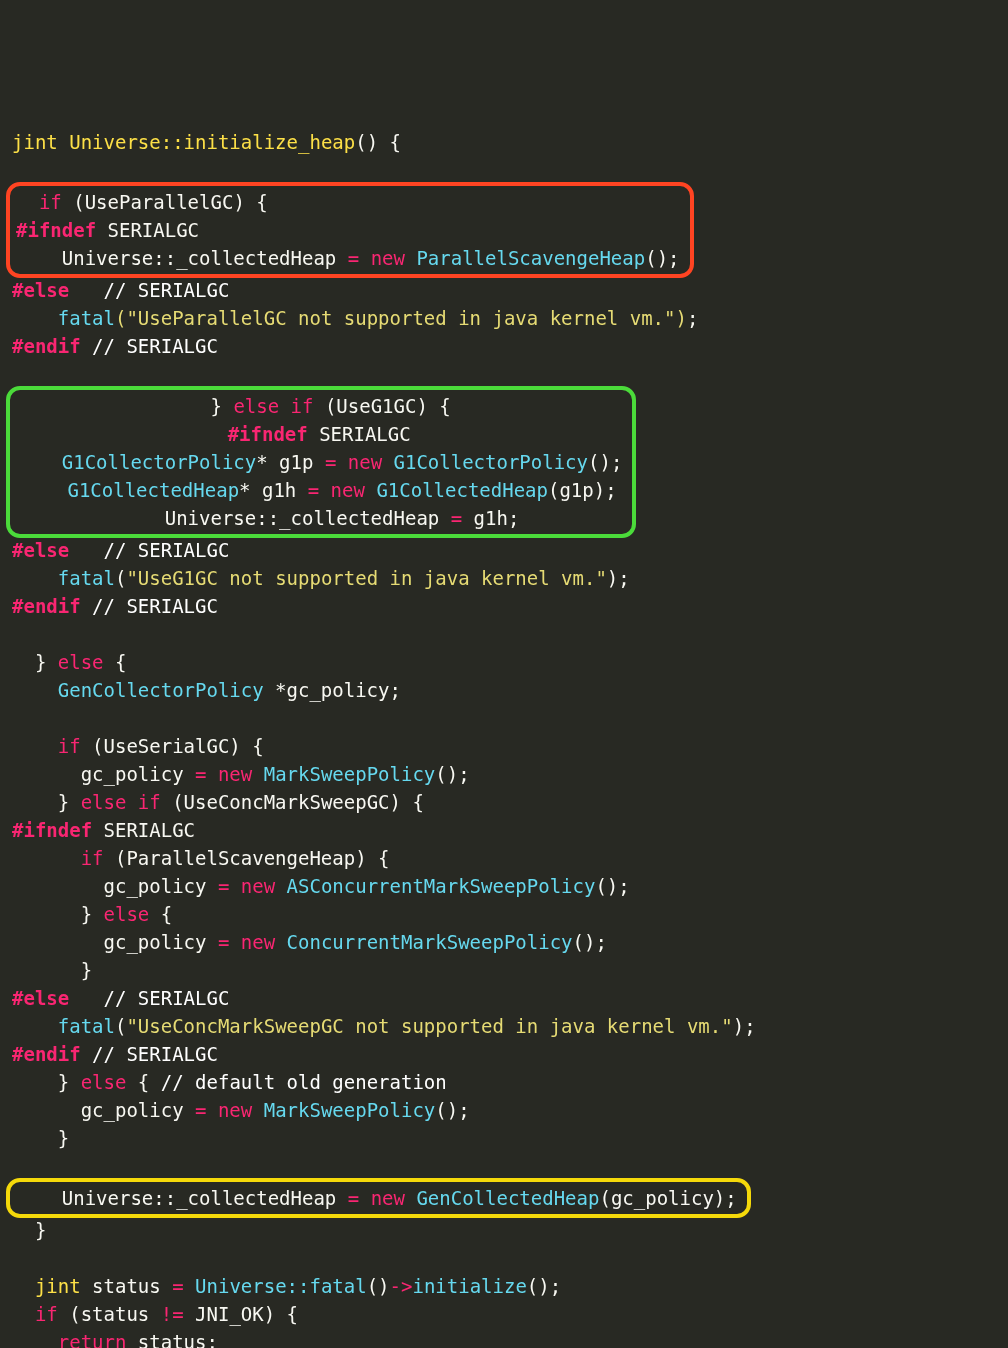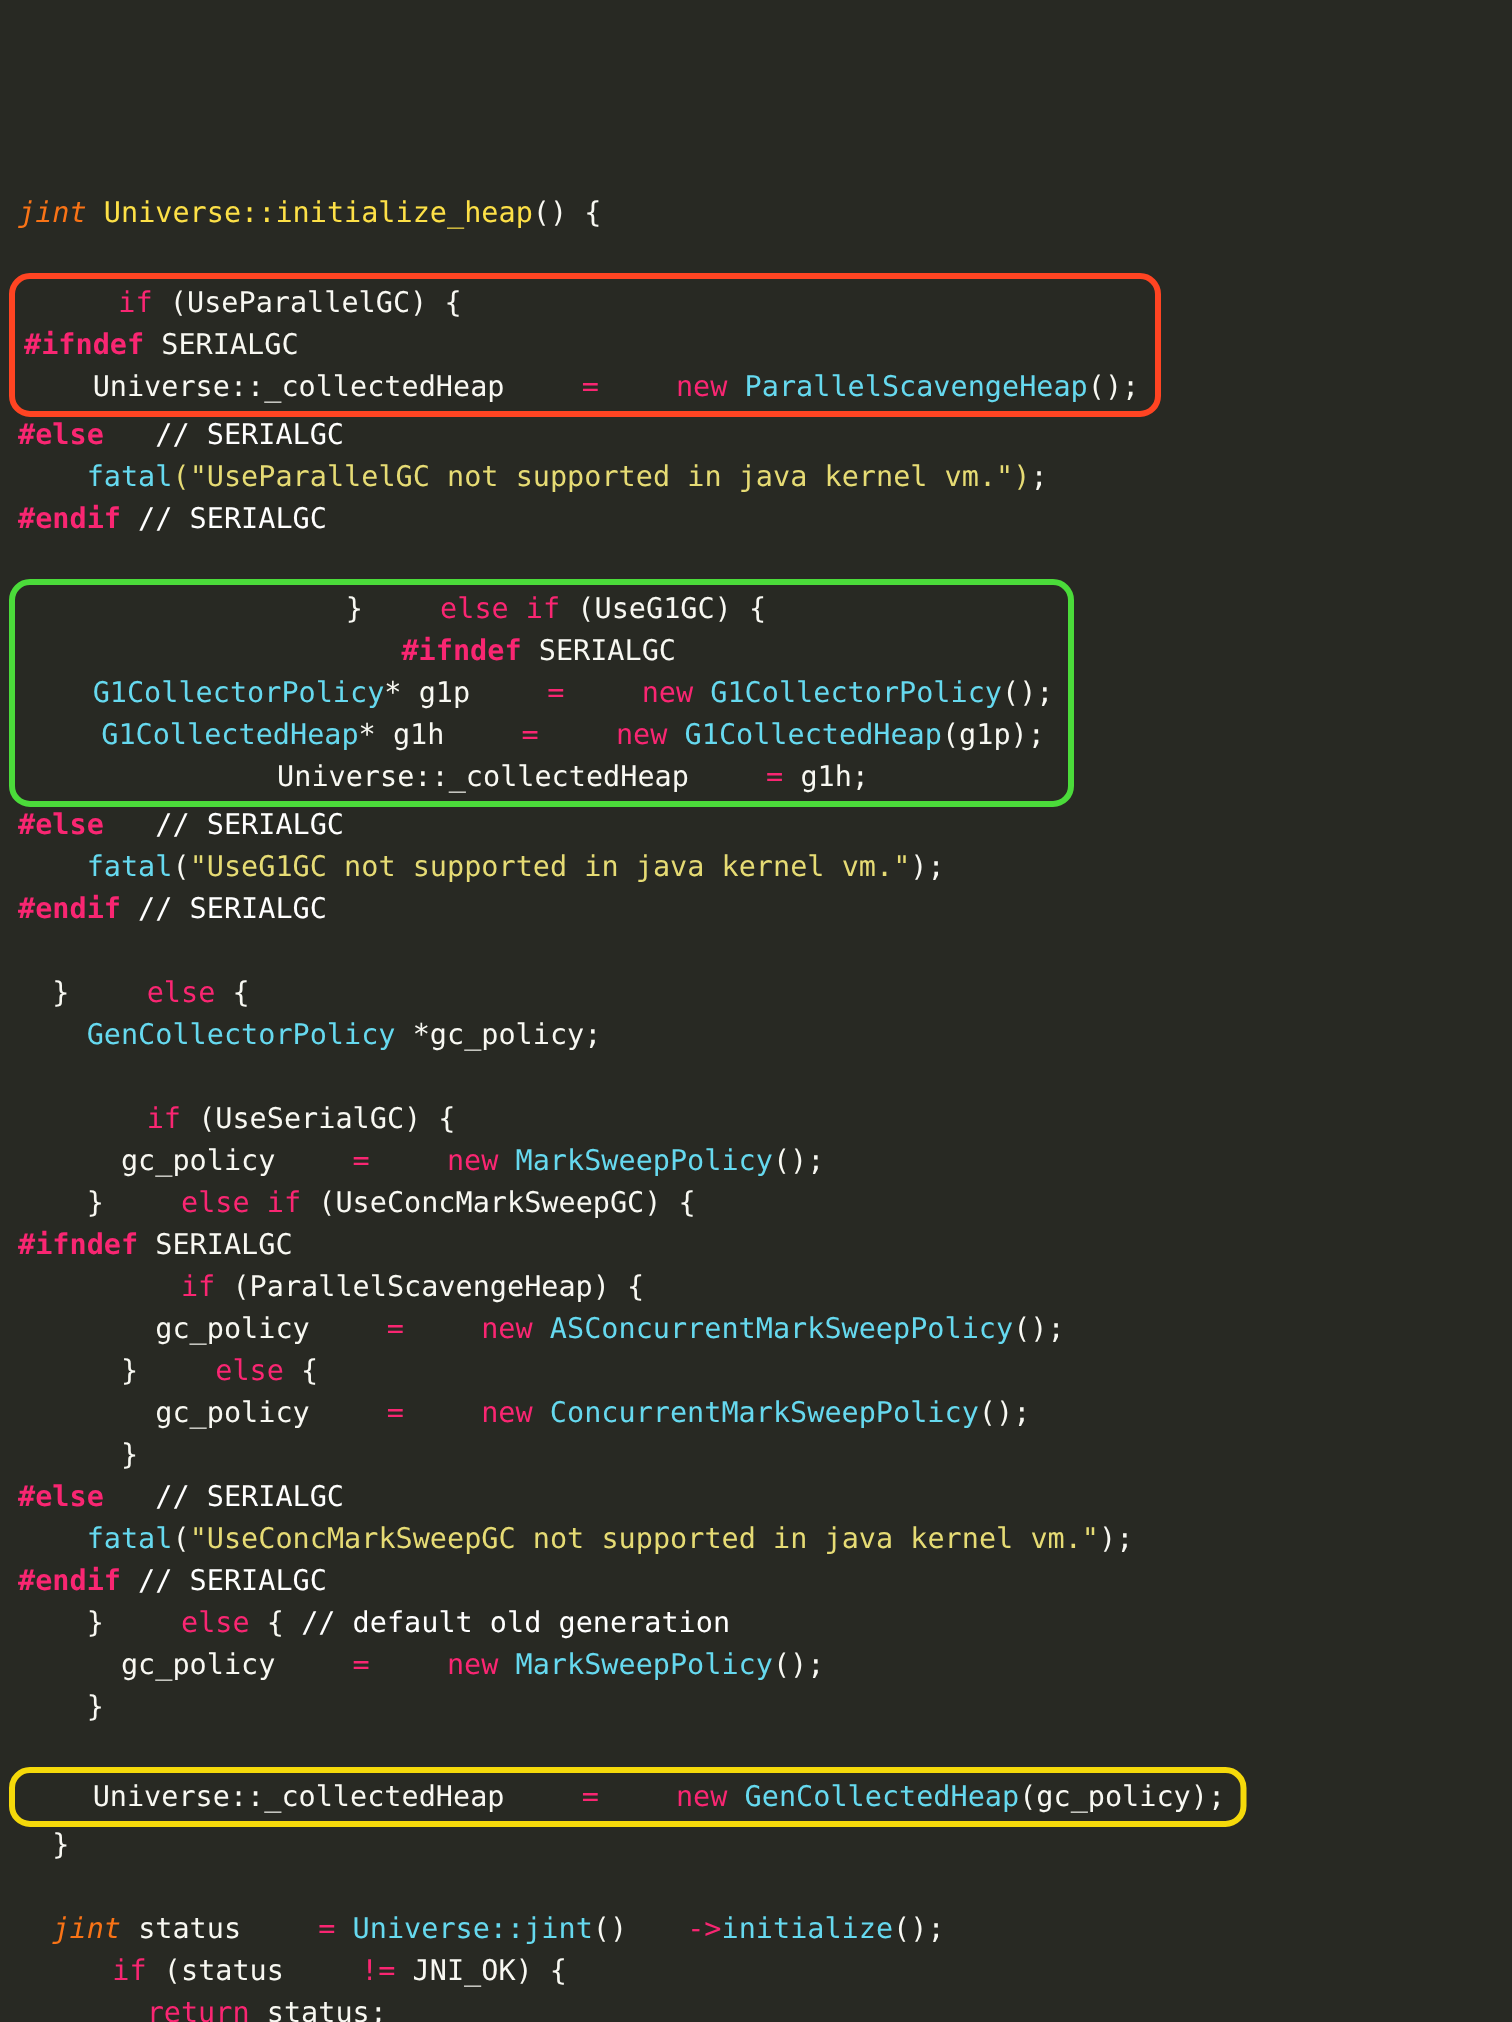--- a/index.html
+++ b/index.html
@@ -7,22 +7,22 @@
     padding: 16px 12px;
     background: #282923;
     font-family: "Monaco","Menlo","Consolas",monospace;
     font-size: 19px;
     line-height: 28px;
     color: #f8f8f2;
     white-space: pre;
     width: 1008px;
     box-sizing: border-box;
   }
-  .kw   { color: #f92672; margin-left: 40px; }                
-  .type { color: #f97316; font-style: italic; } 
+  .kw   { color: #f92672; }                
+  .type { color: #fde047; } 
   .call { color: #66d9ef; margin-top: 32px; }                
   .str  { color: #e6db74; }                
   .sign { color: #fde047; }                
   .cmt  { color: #ffffff; }                
   .pre  { color: #f92672; font-weight: bold; }                
   .plain{ color: #f8f8f2; }
 
   .hl {
     display: inline-block;
     border: 4px solid;
@@ -73,19 +73,19 @@
 <span class="pre">#else</span><span class="cmt">   // SERIALGC</span>
     <span class="call">fatal</span><span class="plain">(</span><span class="str">"UseConcMarkSweepGC not supported in java kernel vm."</span><span class="plain">);</span>
 <span class="pre">#endif</span><span class="cmt"> // SERIALGC</span>
     <span class="plain">} </span><span class="kw">else</span><span class="plain"> {</span><span class="cmt"> // default old generation</span>
       <span class="plain">gc_policy </span><span class="kw">= </span><span class="kw">new</span><span class="call"> MarkSweepPolicy</span><span class="plain">();</span>
     <span class="plain">}</span>
 
 <span class="hl hl-yellow">    <span class="plain">Universe::_collectedHeap </span><span class="kw">= </span><span class="kw">new</span><span class="call"> GenCollectedHeap</span><span class="plain">(gc_policy);</span></span>
   <span class="plain">}</span>
 
-  <span class="type">jint</span><span class="plain"> status </span><span class="kw">= </span><span class="call">Universe::jint</span><span class="plain">()</span><span class="kw">-&gt;</span><span class="call">initialize</span><span class="plain">();</span>
+  <span class="type">jint</span><span class="plain"> status </span><span class="kw">= </span><span class="call">Universe::fatal</span><span class="plain">()</span><span class="kw">-&gt;</span><span class="call">initialize</span><span class="plain">();</span>
   <span class="kw">if</span><span class="plain"> (status </span><span class="kw">!=</span><span class="plain"> JNI_OK) {</span>
     <span class="kw">return</span><span class="plain"> status;</span>
   </div>
 
 
 
 
 </body></html>

